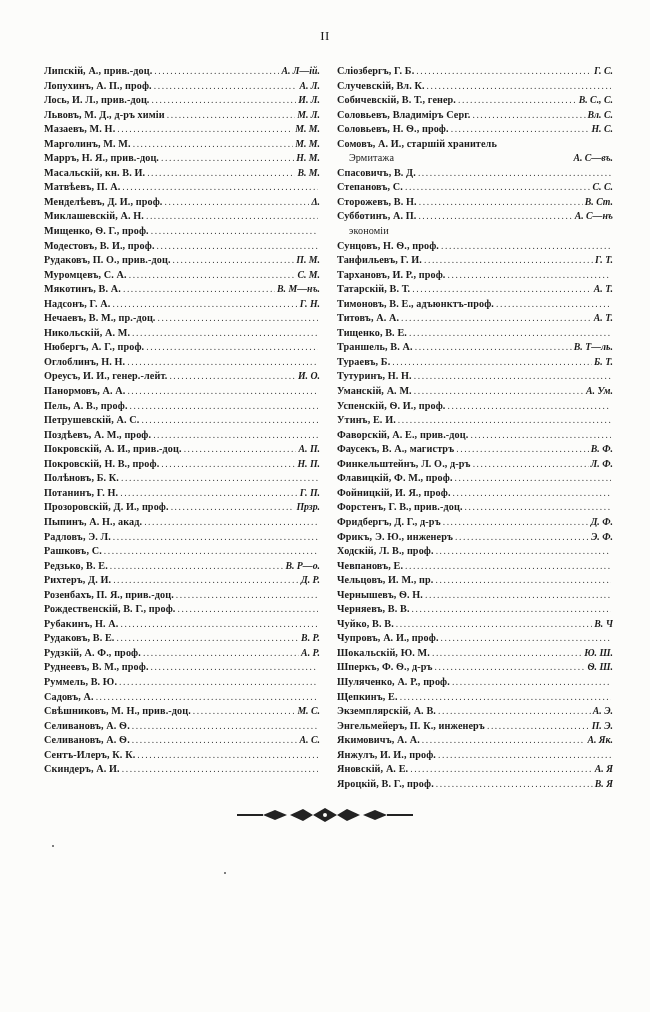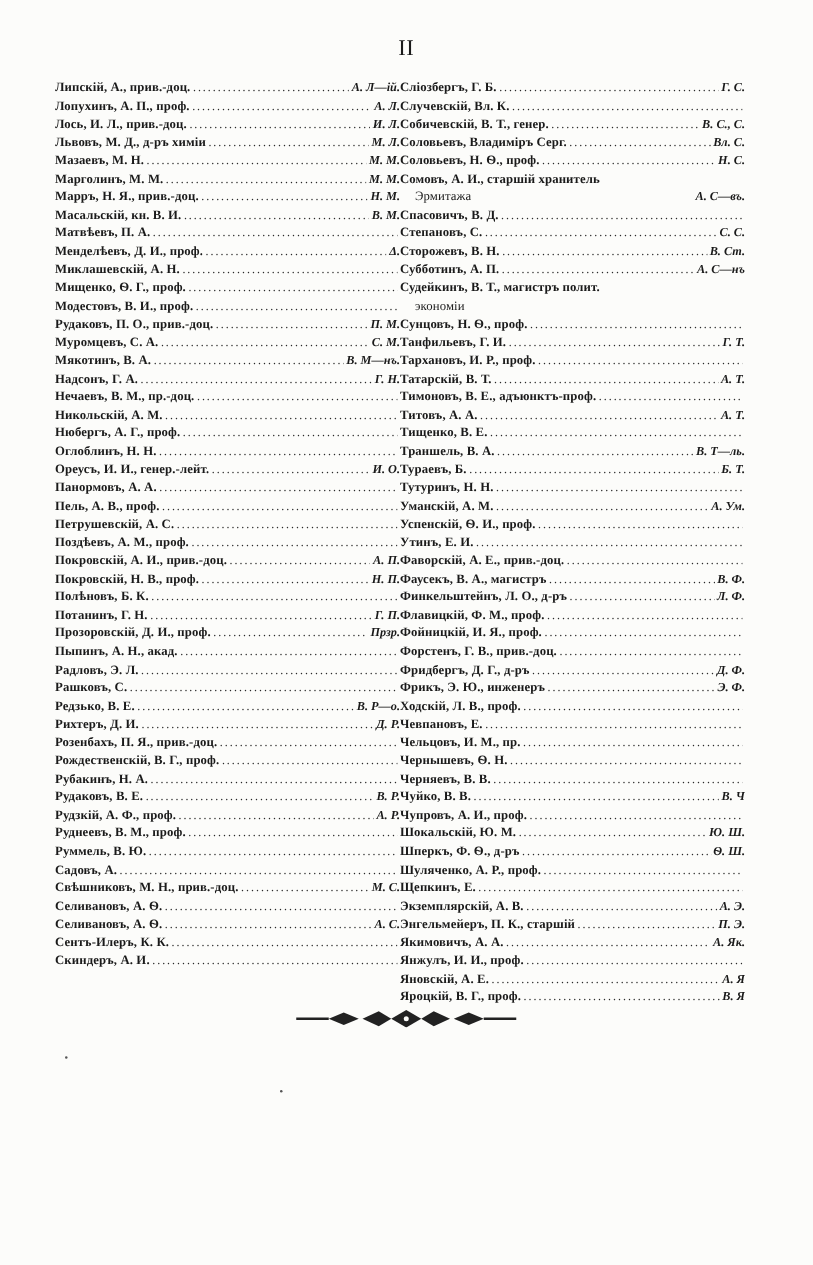--- a/index.html
+++ b/index.html
@@ -20,32 +20,32 @@
     width: 650px;
     height: 1012px;
     background: #fcfcfa;
   }
   .page-number {
     position: absolute;
     top: 28px;
     left: 0;
     width: 650px;
     text-align: center;
-    font-size: 18px;
+    font-size: 13px;
     font-family: "Liberation Serif", serif;
     letter-spacing: 0.5px;
   }
   .columns {
     position: absolute;
     top: 64px;
     left: 44px;
     width: 566px;
     display: flex;
     flex-direction: row;
-    gap: 0;
+    gap: 17px;
   }
   .column {
     width: 276px;
   }
   .entry {
     display: flex;
     flex-direction: row;
     align-items: baseline;
     font-size: 10.2px;
     line-height: 13.55px;
@@ -411,25 +411,20 @@
         <div class="entry">
           <span class="name">Сторожевъ, В. Н.</span>
           <span class="dots">........................................................</span>
           <span class="sig">В. Ст.</span>
         </div>
         <div class="entry">
           <span class="name">Субботинъ, А. П.</span>
           <span class="dots">........................................................</span>
           <span class="sig">А. С—нъ</span>
         </div>
-        <div class="entry cont nodots">
-          <span class="name">Судейкинъ, В. Т., магистръ полит.</span>
-          <span class="dots">........................................................</span>
-          <span class="sig"></span>
-        </div>
         <div class="entry cont2 nodots">
           <span class="name">экономіи</span>
           <span class="dots">........................................................</span>
           <span class="sig"></span>
         </div>
         <div class="entry">
           <span class="name">Сунцовъ, Н. Ѳ., проф.</span>
           <span class="dots">........................................................</span>
           <span class="sig"></span>
         </div>
@@ -587,21 +582,21 @@
           <span class="name">Щепкинъ, Е.</span>
           <span class="dots">........................................................</span>
           <span class="sig"></span>
         </div>
         <div class="entry">
           <span class="name">Экземплярскій, А. В.</span>
           <span class="dots">........................................................</span>
           <span class="sig">А. Э.</span>
         </div>
         <div class="entry">
-          <span class="name">Энгельмейеръ, П. К., старшій</span>
+          <span class="name">Энгельмейеръ, П. К., инженеръ</span>
           <span class="dots">........................................................</span>
           <span class="sig">П. Э.</span>
         </div>
         <div class="entry">
           <span class="name">Якимовичъ, А. А.</span>
           <span class="dots">........................................................</span>
           <span class="sig">А. Як.</span>
         </div>
         <div class="entry">
           <span class="name">Янжулъ, И. И., проф.</span>

